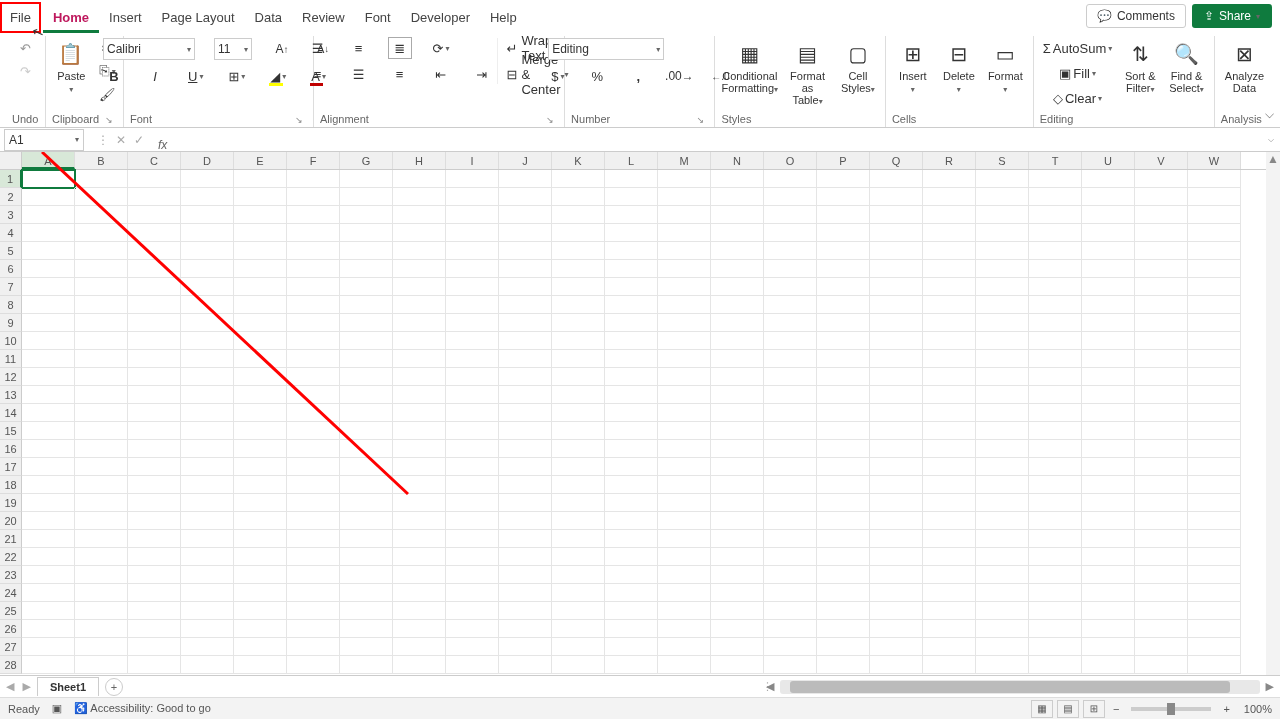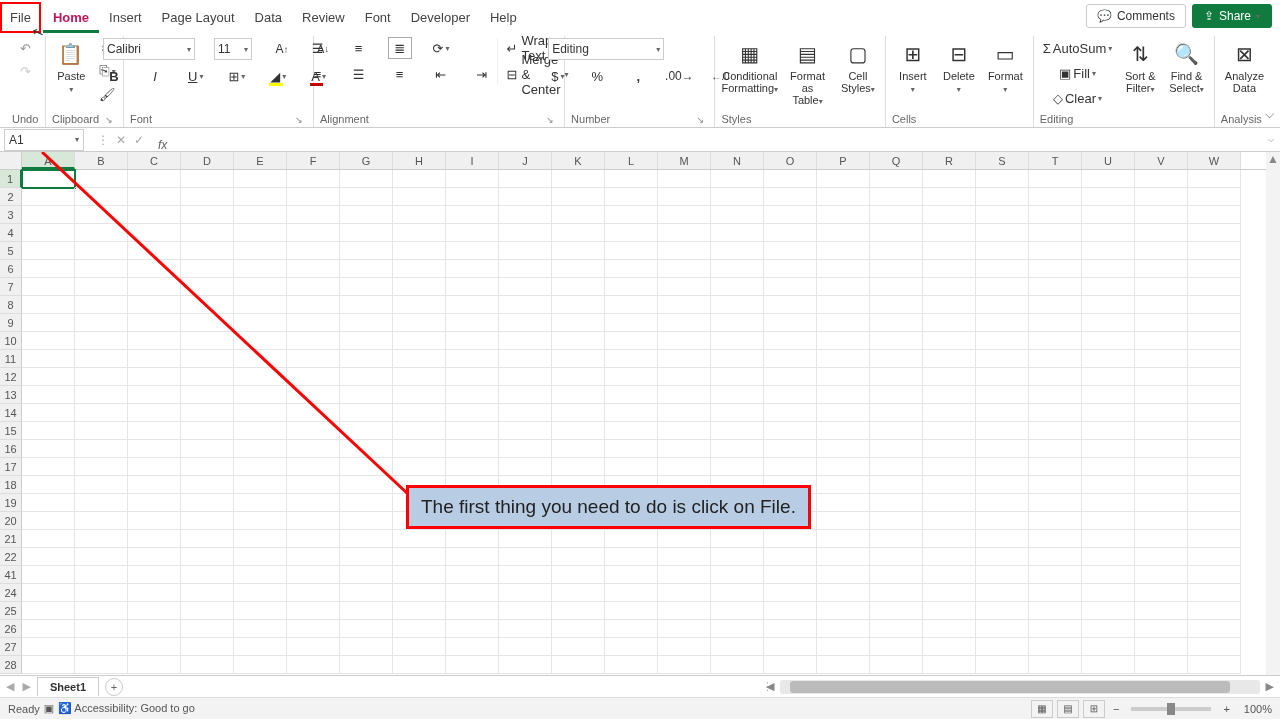--- a/index.html
+++ b/index.html
@@ -63,21 +63,21 @@
 
 .sheet-bar { height: 22px; display: flex; align-items: center; border-top: 1px solid #ccc; position: relative; font-size: 11px; }
 .sheet-nav { padding: 0 6px; color: #aaa; display: flex; gap: 8px; }
 .sheet-tab { padding: 3px 12px; border: 1px solid #ccc; border-bottom: none; background: #fff; font-weight: 700; }
 .sheet-add { width: 18px; height: 18px; border: 1px solid #ccc; border-radius: 50%; text-align: center; line-height: 16px; margin-left: 6px; color: #666; }
 .hscroll { position: absolute; right: 20px; left: 780px; top: 4px; height: 14px; background: #e8e8e8; border-radius: 3px; }
 .hscroll-thumb { position: absolute; left: 10px; right: 30px; top: 1px; bottom: 1px; background: #bbb; border-radius: 3px; }
 
 
 .status-bar { height: 22px; background: #f3f3f3; border-top: 1px solid #ddd; display: flex; align-items: center; padding: 0 8px; font-size: 11px; color: #555; justify-content: space-between; }
-.status-left { display: flex; gap: 4px; align-items: center; }
+.status-left { display: flex; gap: 12px; align-items: center; }
 .status-right { display: flex; gap: 4px; align-items: center; }
 .view-btn { width: 22px; height: 18px; border: 1px solid #ccc; display: flex; align-items: center; justify-content: center; font-size: 10px; }
 .zoom-slider { width: 80px; height: 4px; background: #ccc; position: relative; margin: 0 4px; }
 .zoom-thumb { width: 8px; height: 12px; background: #888; position: absolute; left: 36px; top: -4px; }
 
 .collapse-ribbon { position: absolute; right: 6px; bottom: 6px; font-size: 12px; color: #666; }
 .cursor-arrow { position: absolute; left: 32px; top: 24px; font-size: 14px; pointer-events: none; transform: rotate(-20deg); }
 .underline-color { position: relative; }
 .color-bar { position: absolute; bottom: 0; left: 2px; right: 6px; height: 3px; }
 </style>
@@ -887,21 +887,21 @@
         <div class="cell"></div>
         <div class="cell"></div>
         <div class="cell"></div>
         <div class="cell"></div>
         <div class="cell"></div>
         <div class="cell"></div>
         <div class="cell"></div>
         <div class="cell"></div>
       </div>
       <div class="row">
-        <div class="row-h">41</div>
+        <div class="row-h">23</div>
         <div class="cell"></div>
         <div class="cell"></div>
         <div class="cell"></div>
         <div class="cell"></div>
         <div class="cell"></div>
         <div class="cell"></div>
         <div class="cell"></div>
         <div class="cell"></div>
         <div class="cell"></div>
         <div class="cell"></div>
@@ -1047,23 +1047,20 @@
         <div class="cell"></div>
         <div class="cell"></div>
         <div class="cell"></div>
         <div class="cell"></div>
       </div>
     </div>
 
   <svg style="position:absolute; left:0; top:-152px; width:900px; height:680px; pointer-events:none">
     <line x1="42" y1="152" x2="408" y2="494" class="arrow-line" stroke="red" stroke-width="3"></line>
   </svg>
-  <div class="callout-box" style="left:406px; top:333px">
-    <span>The first thing you need to do is click on File.</span>
-  </div>
 
   <div style="position:absolute; right:0; top:0; bottom:0; width:14px; background:#f3f3f3">
     <div style="text-align:center;color:#888">▲</div>
   </div>
 </div>
 
 <div class="sheet-bar">
   <div class="sheet-nav">
     <span>◀</span>
     <span>▶</span>

